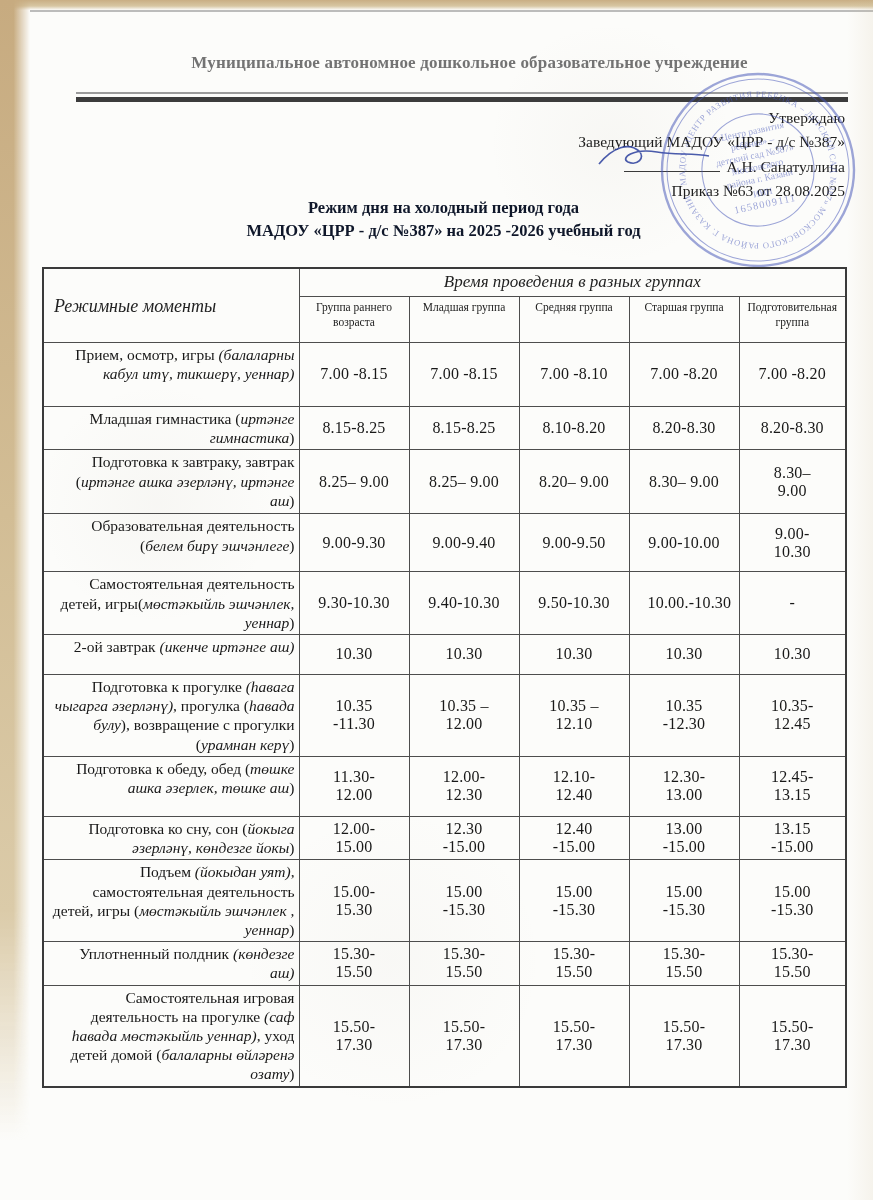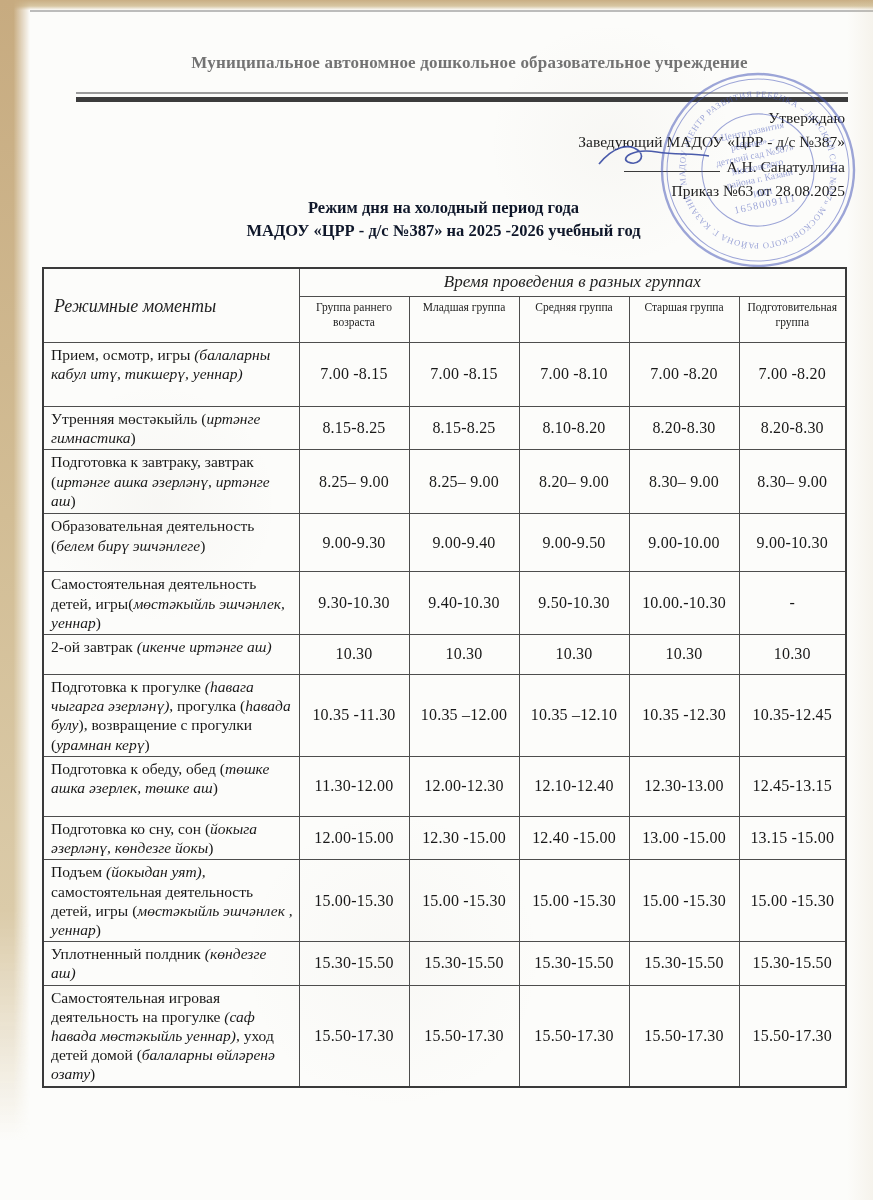--- a/index.html
+++ b/index.html
@@ -56,24 +56,24 @@
     border-collapse:collapse;table-layout:fixed;border:2px solid #3a3a3a;
     background:transparent;}
   .schedule th,.schedule td{border:1.2px solid #4d4d4d;overflow:hidden;}
   .corner-head{font-style:italic;font-weight:normal;font-size:18px;
     text-align:left;vertical-align:middle;padding:8px 4px 6px 10px;color:#222;}
   .group-head{font-style:italic;font-weight:normal;font-size:17px;
     text-align:center;vertical-align:middle;padding:1px 0 2px;color:#222;height:24px;}
   .subhead{font-weight:normal;font-size:11.5px;line-height:1.3;text-align:center;
     vertical-align:top;padding:3px 2px 12px;color:#222;}
   .activity-cell{font-size:15.5px;line-height:1.24;vertical-align:top;
-    padding:2px 4px 2px 7px;color:#181818;}
+    padding:2px 4px 2px 7px;color:#181818;text-align:right;}
   .activity-cell .it{font-style:italic;}
   .time-cell{font-size:16px;text-align:center;vertical-align:middle;
-    padding:2px 2px;color:#181818;letter-spacing:.2px;}
+    padding:2px 18px;color:#181818;letter-spacing:.2px;}
   .schedule tbody tr:nth-child(1){height:64px}
   .schedule tbody tr:nth-child(2){height:38px}
   .schedule tbody tr:nth-child(3){height:64px}
   .schedule tbody tr:nth-child(4){height:58px}
   .schedule tbody tr:nth-child(5){height:62px}
   .schedule tbody tr:nth-child(6){height:40px}
   .schedule tbody tr:nth-child(7){height:76px}
   .schedule tbody tr:nth-child(8){height:60px}
   .schedule tbody tr:nth-child(9){height:38px}
   .schedule tbody tr:nth-child(10){height:78px}
@@ -156,21 +156,21 @@
   <tbody>
       <tr>
         <td class="activity-cell"><span>Прием, осмотр, игры </span><span class="it">(балаларны кабул итү, тикшерү, уеннар)</span></td>
         <td class="time-cell">7.00 -8.15</td>
         <td class="time-cell">7.00 -8.15</td>
         <td class="time-cell">7.00 -8.10</td>
         <td class="time-cell">7.00 -8.20</td>
         <td class="time-cell">7.00 -8.20</td>
       </tr>
       <tr>
-        <td class="activity-cell"><span>Утренняя мөстәкыйль (</span><span class="it">иртәнге гимнастика</span><span>)</span></td>
+        <td class="activity-cell"><span>Младшая гимнастика (</span><span class="it">иртәнге гимнастика</span><span>)</span></td>
         <td class="time-cell">8.15-8.25</td>
         <td class="time-cell">8.15-8.25</td>
         <td class="time-cell">8.10-8.20</td>
         <td class="time-cell">8.20-8.30</td>
         <td class="time-cell">8.20-8.30</td>
       </tr>
       <tr>
         <td class="activity-cell"><span>Подготовка к завтраку, завтрак (</span><span class="it">иртәнге ашка әзерләнү, иртәнге аш</span><span>)</span></td>
         <td class="time-cell">8.25– 9.00</td>
         <td class="time-cell">8.25– 9.00</td>

